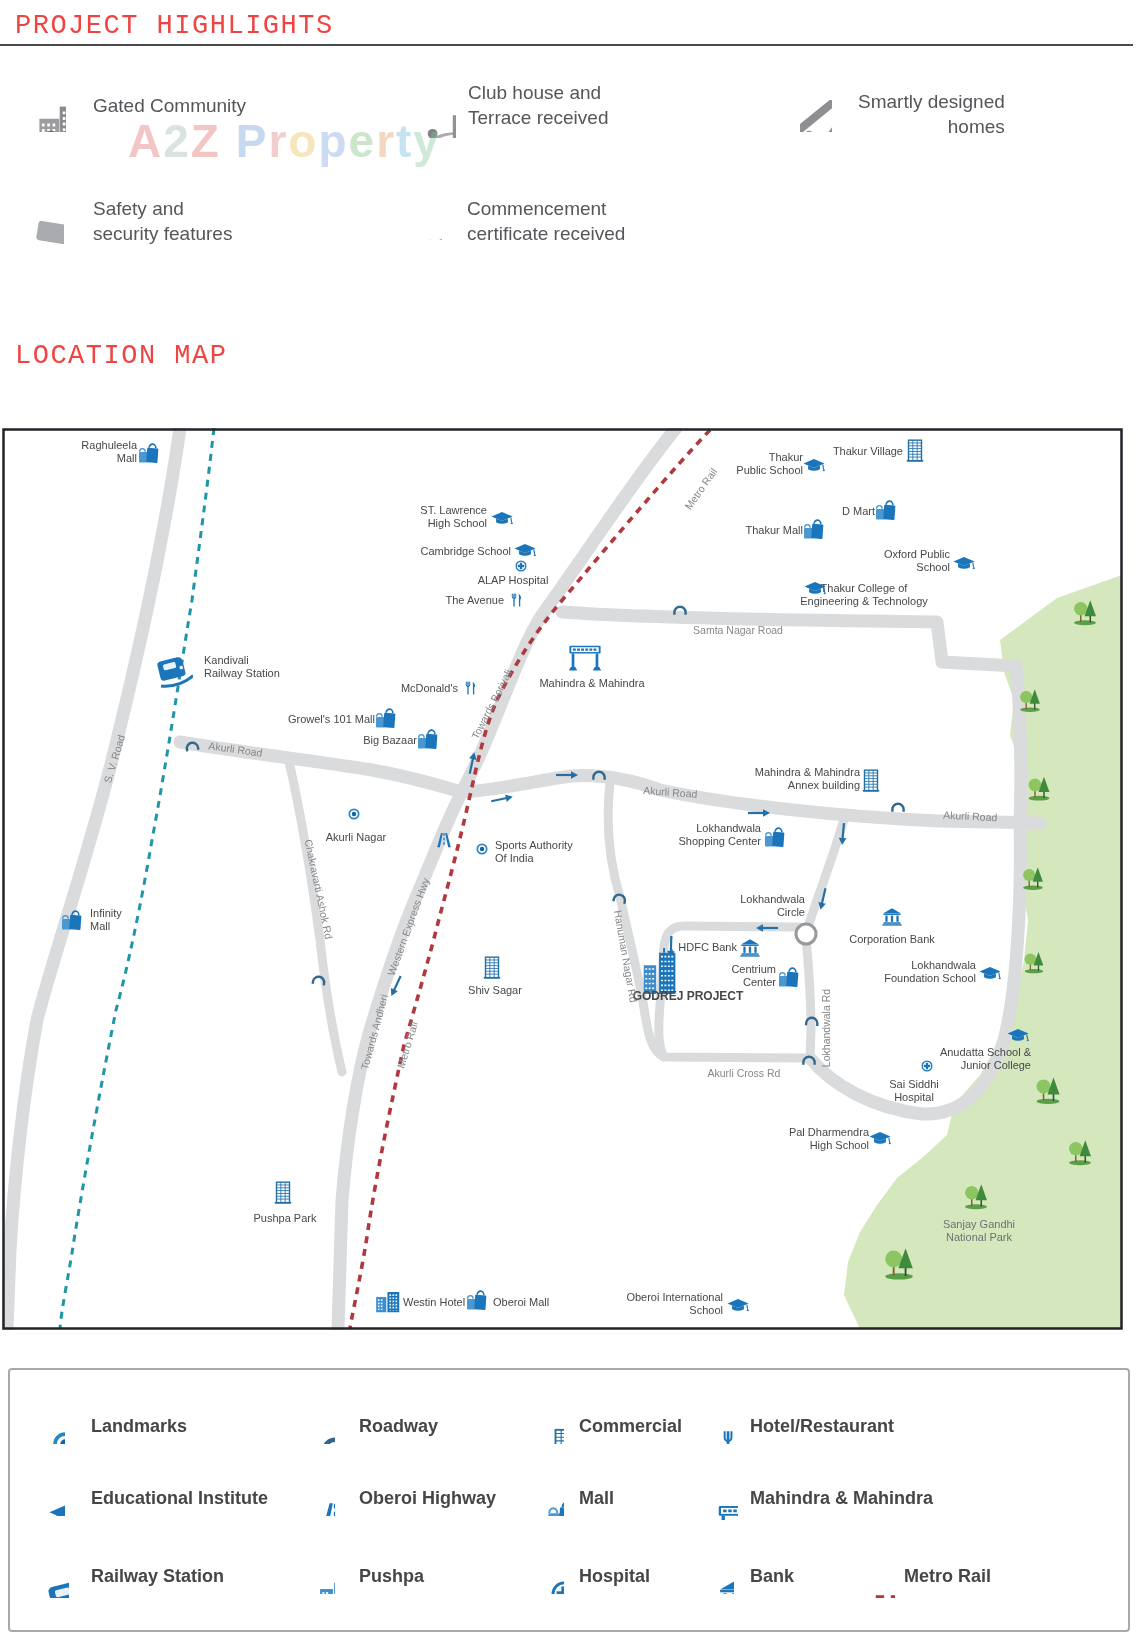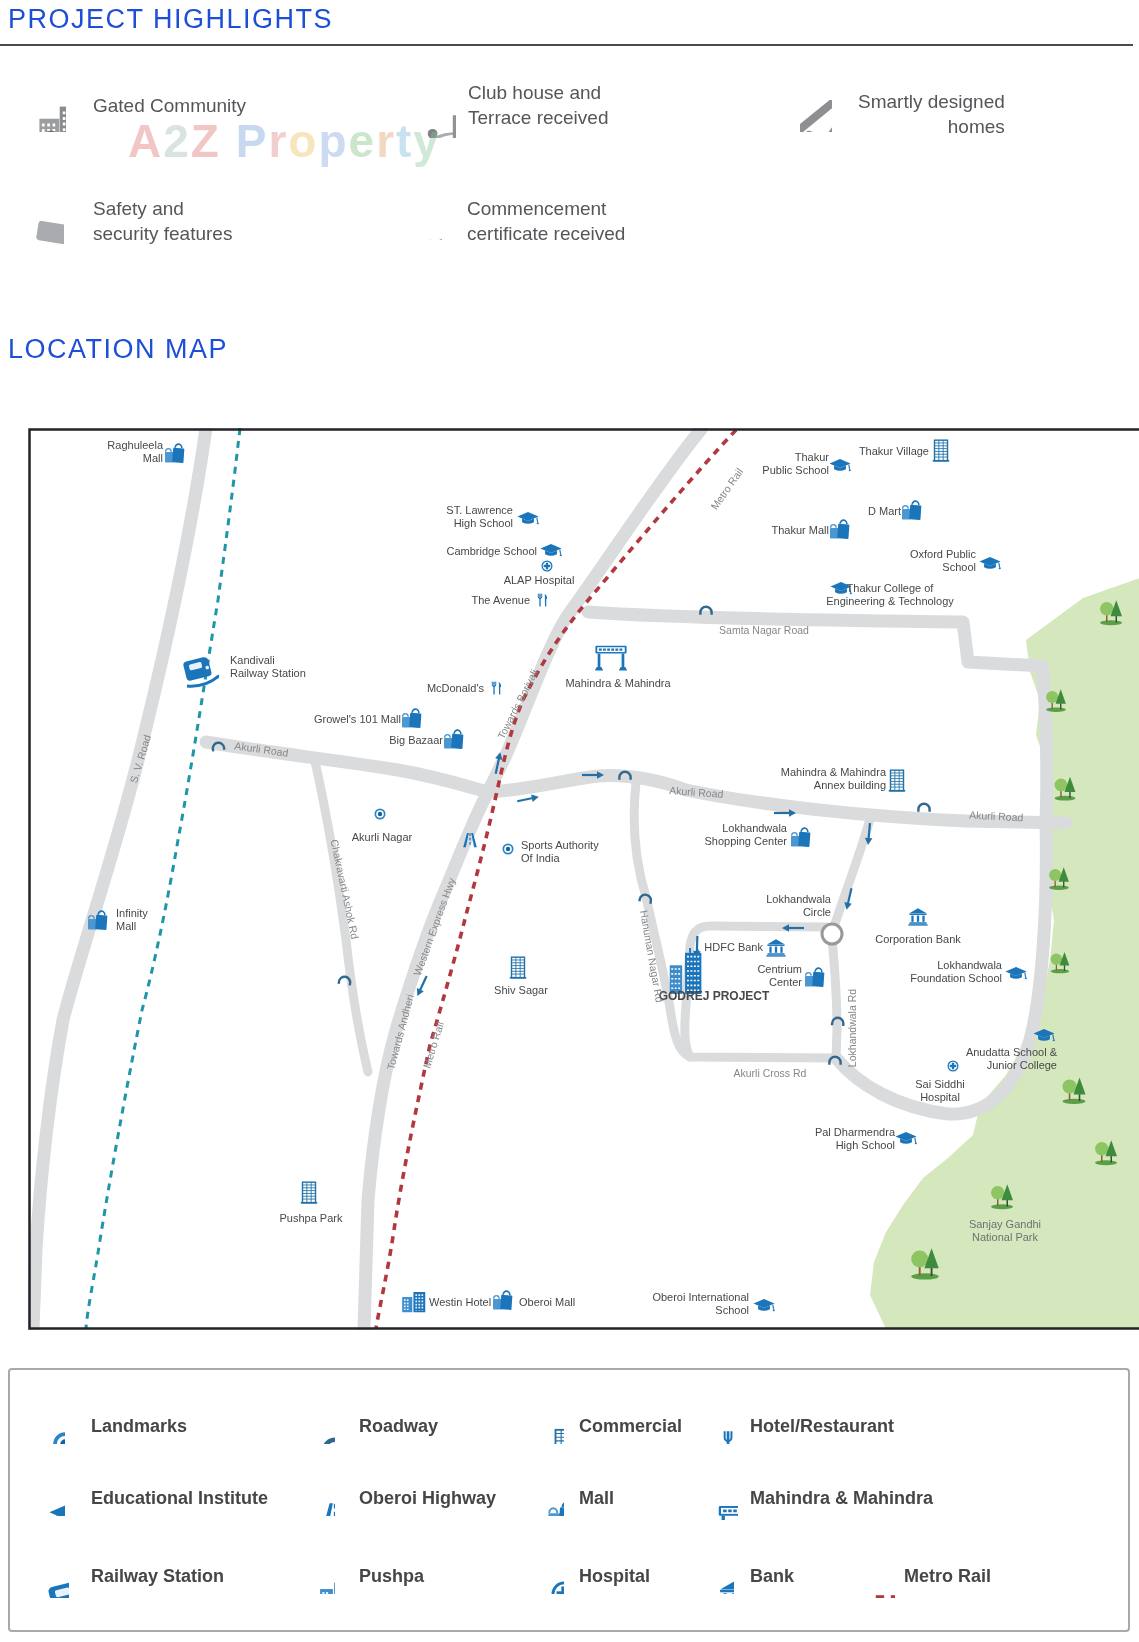--- a/index.html
+++ b/index.html
@@ -1,27 +1,27 @@
 <!DOCTYPE html>
 <html><head>
 <meta charset="utf-8">
 <style>
   html,body{margin:0;padding:0;background:#fff;}
   .page{position:relative;width:1139px;height:1642px;background:#fff;overflow:hidden;
         font-family:"Liberation Sans",sans-serif;}
-  .sec-title{position:absolute;left:8px;margin:0;font-size:27px;font-weight:400;
-        color:#1d4ed8;letter-spacing:1.5px;}
+  .sec-title{position:absolute;left:8px;margin:7px;font-size:27px;font-weight:400;
+        color:#ef4444;letter-spacing:1.5px;font-family:Liberation Mono, monospace;}
   .rule{position:absolute;left:0;width:1133px;height:2px;background:#4b4b4d;}
   .hl-item{position:absolute;}
   .hl-label{position:absolute;font-size:19px;line-height:25px;color:#55565a;white-space:nowrap;}
   .brand-wm{position:absolute;left:128px;top:74px;font-size:46px;font-weight:bold;
         letter-spacing:2px;opacity:.38;white-space:nowrap;margin-top:40px;}
   .site-wm{position:absolute;left:368px;top:1436px;font-size:43px;font-weight:bold;
         color:#c6c7c8;opacity:.8;letter-spacing:1px;}
-  .map-wrap{position:absolute;left:28px;top:428px;width:923px;height:902px;}
+  .map-wrap{position:absolute;left:2px;top:428px;width:923px;height:902px;}
   .legend-box{position:absolute;left:8px;top:1368px;width:1122px;height:264px;
         border:2px solid #a7a9ac;border-radius:4px;box-sizing:border-box;}
   .lg-label{position:absolute;font-size:18px;font-weight:700;color:#454648;white-space:nowrap;}
   .lg-icon{position:absolute;}
   svg text{font-family:"Liberation Sans",sans-serif;}
 </style>
 </head>
 <body>
 
 <svg width="0" height="0" style="position:absolute" aria-hidden="true">

